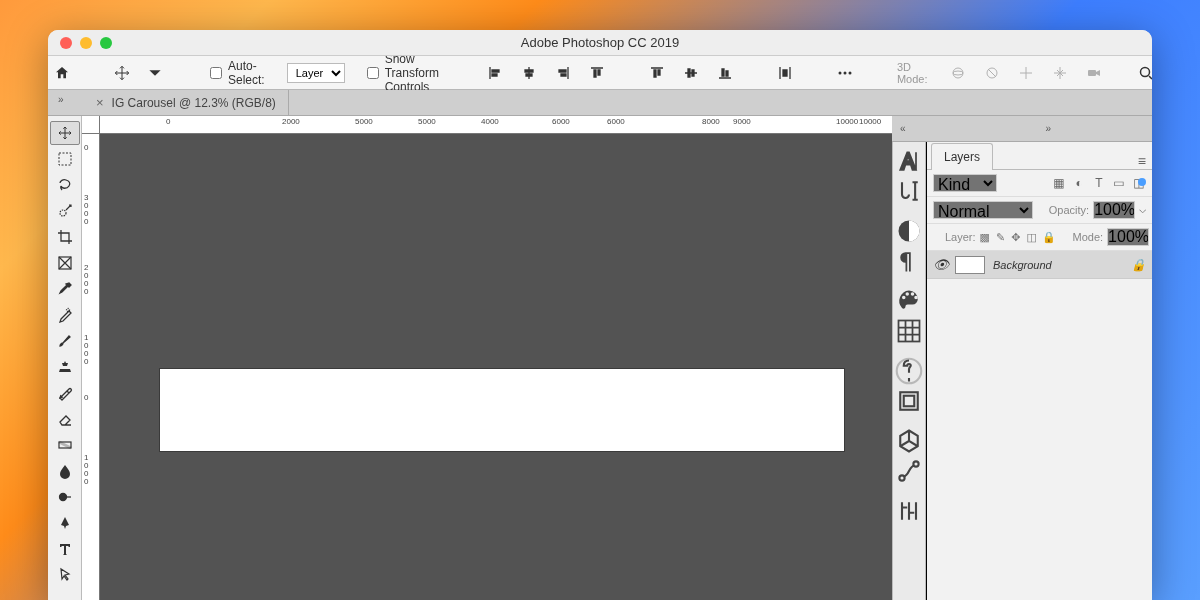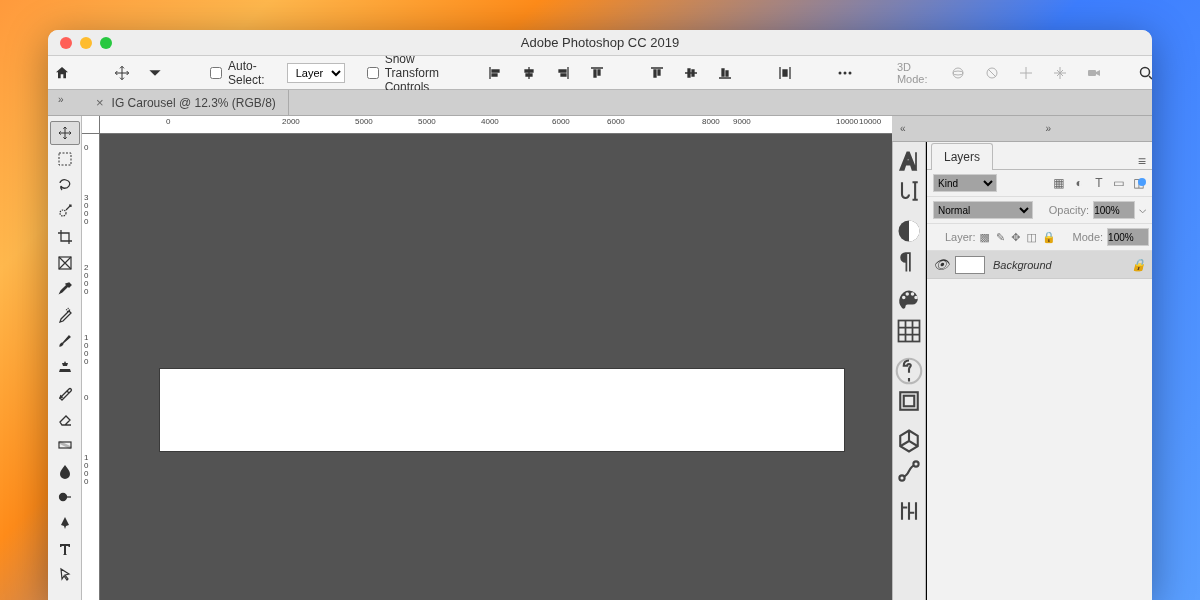--- a/index.html
+++ b/index.html
@@ -41,21 +41,21 @@
 .canvas-viewport { flex:1; background:#535353; position:relative; overflow:hidden; }
 .document { position:absolute; background:#fff; box-shadow: 0 0 0 1px rgba(0,0,0,0.3); }
 .panel-dock { width: 34px; background: #eaeaea; border-left: 1px solid #bbb; border-right: 1px solid #bbb; display:flex; flex-direction:column; padding-top: 4px; position:relative; }
 .dock-btn { width:28px; height:26px; margin: 2px auto; display:flex; align-items:center; justify-content:center; color:#444; }
 .dock-sep { height: 10px; }
 .layers-panel { width: 226px; background: #f2f2f2; border-left: 1px solid #000000; display:flex; flex-direction:column; position:relative; }
 .panel-tabs { height: 28px; display:flex; align-items:flex-end; border-bottom:1px solid #bbb; padding-left:4px; }
 .panel-tab { padding: 6px 12px; font-size: 12px; background:#f2f2f2; border:1px solid #bbb; border-bottom:none; border-radius: 3px 3px 0 0; margin-bottom:-1px; color:#333; }
 .panel-menu { margin-left:auto; margin-right:6px; color:#666; font-size:14px; }
 .panel-row { display:flex; align-items:center; gap:4px; padding: 4px 6px; font-size:11px; color:#555; border-bottom:1px solid #ddd; }
-.panel-row select, .panel-row input { font-size:10px; height:18px; border:1px solid #ccc; background:#a3a3a3; }
+.panel-row select, .panel-row input { font-size:16px; height:18px; border:1px solid #ccc; background:#737373; }
 .panel-row .mini { width:50px; }
 .panel-row .lbl { color:#888;padding-left:12px; }
 .filter-icons { display:flex; gap:6px; margin-left:auto; color:#666; }
 .filter-icons span { width:14px; text-align:center; font-size:12px; }
 .lock-row .icons { display:flex; gap:6px; color:#777; font-size:11px; }
 .layer-list { flex:1; background:#f2f2f2; overflow:auto; }
 .layer-item { display:flex; align-items:center; height:28px; background:#e2e2e2; border-bottom:1px solid #ccc; font-size:11px; color:#333; padding: 0 6px; gap:8px; font-style: italic; }
 .layer-item.sel { background:#d8d8d8; }
 .layer-thumb { width: 30px; height:18px; background:#fff; border:1px solid #888; }
 .layer-eye { width:14px; font-size:13px; }

